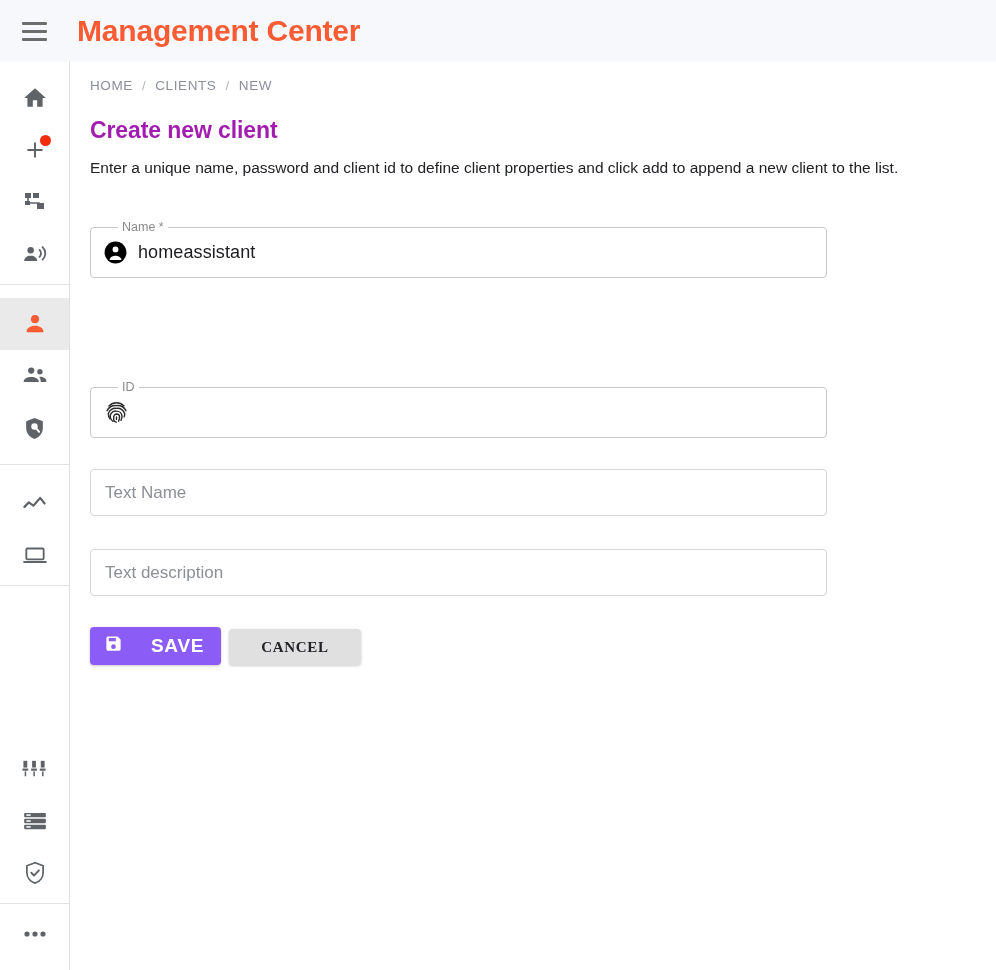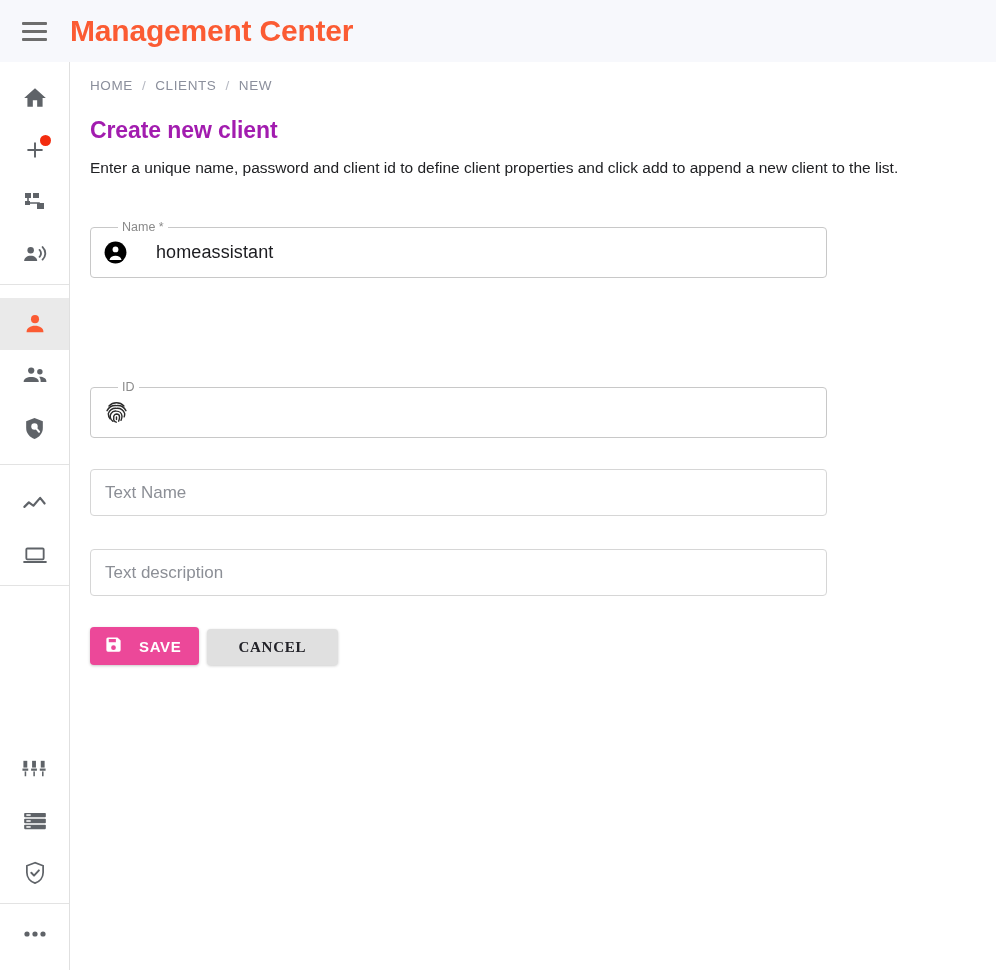--- a/index.html
+++ b/index.html
@@ -34,21 +34,21 @@
     cursor: pointer;
   }
   .hamburger span {
     display: block;
     width: 25px;
     height: 3px;
     background: #6d6d6d;
     border-radius: 1px;
   }
   .app-title {
-    margin-left: 18px;
+    margin-left: 25px;
     color: #fb5b33;
     font-size: 30px;
     font-weight: bold;
     letter-spacing: -0.2px;
     line-height: 1;
     white-space: nowrap;
   }
 
   
   .sidebar {
@@ -143,21 +143,21 @@
     color: #8a8a8a;
     white-space: nowrap;
     margin-left: 14px;
   }
   .field-inner {
     position: absolute;
     inset: 0;
     display: flex;
     align-items: center;
     padding: 0 12px;
-    gap: 28px;
+    gap: 10px;
   }
   .field-icon { flex: 0 0 auto; display: flex; align-items: center; }
   .field-value {
     font-size: 18px;
     color: #1c1c20;
     letter-spacing: 0.1px;
   }
   .dots {
     font-size: 17px;
     color: #1c1c20;
@@ -196,28 +196,28 @@
     position: absolute;
     left: 19px;
     top: 565px;
     display: flex;
     align-items: flex-start;
     gap: 8px;
   }
   .btn-save {
     display: flex;
     align-items: center;
-    gap: 16px;
+    gap: 28px;
     height: 38px;
     padding: 0 17px 0 14px;
-    background: #ec4899;
+    background: #8b5cf6;
     border: none;
     border-radius: 4px;
     color: #ffffff;
-    font-size: 15px;
+    font-size: 19px;
     font-weight: bold;
     letter-spacing: 0.7px;
     font-family: "Liberation Sans", sans-serif;
     cursor: pointer;
     box-shadow: 0 1px 3px rgba(0,0,0,0.22);
   }
   .btn-cancel {
     height: 36px;
     padding: 0 32px;
     background: #e0e0e0;

